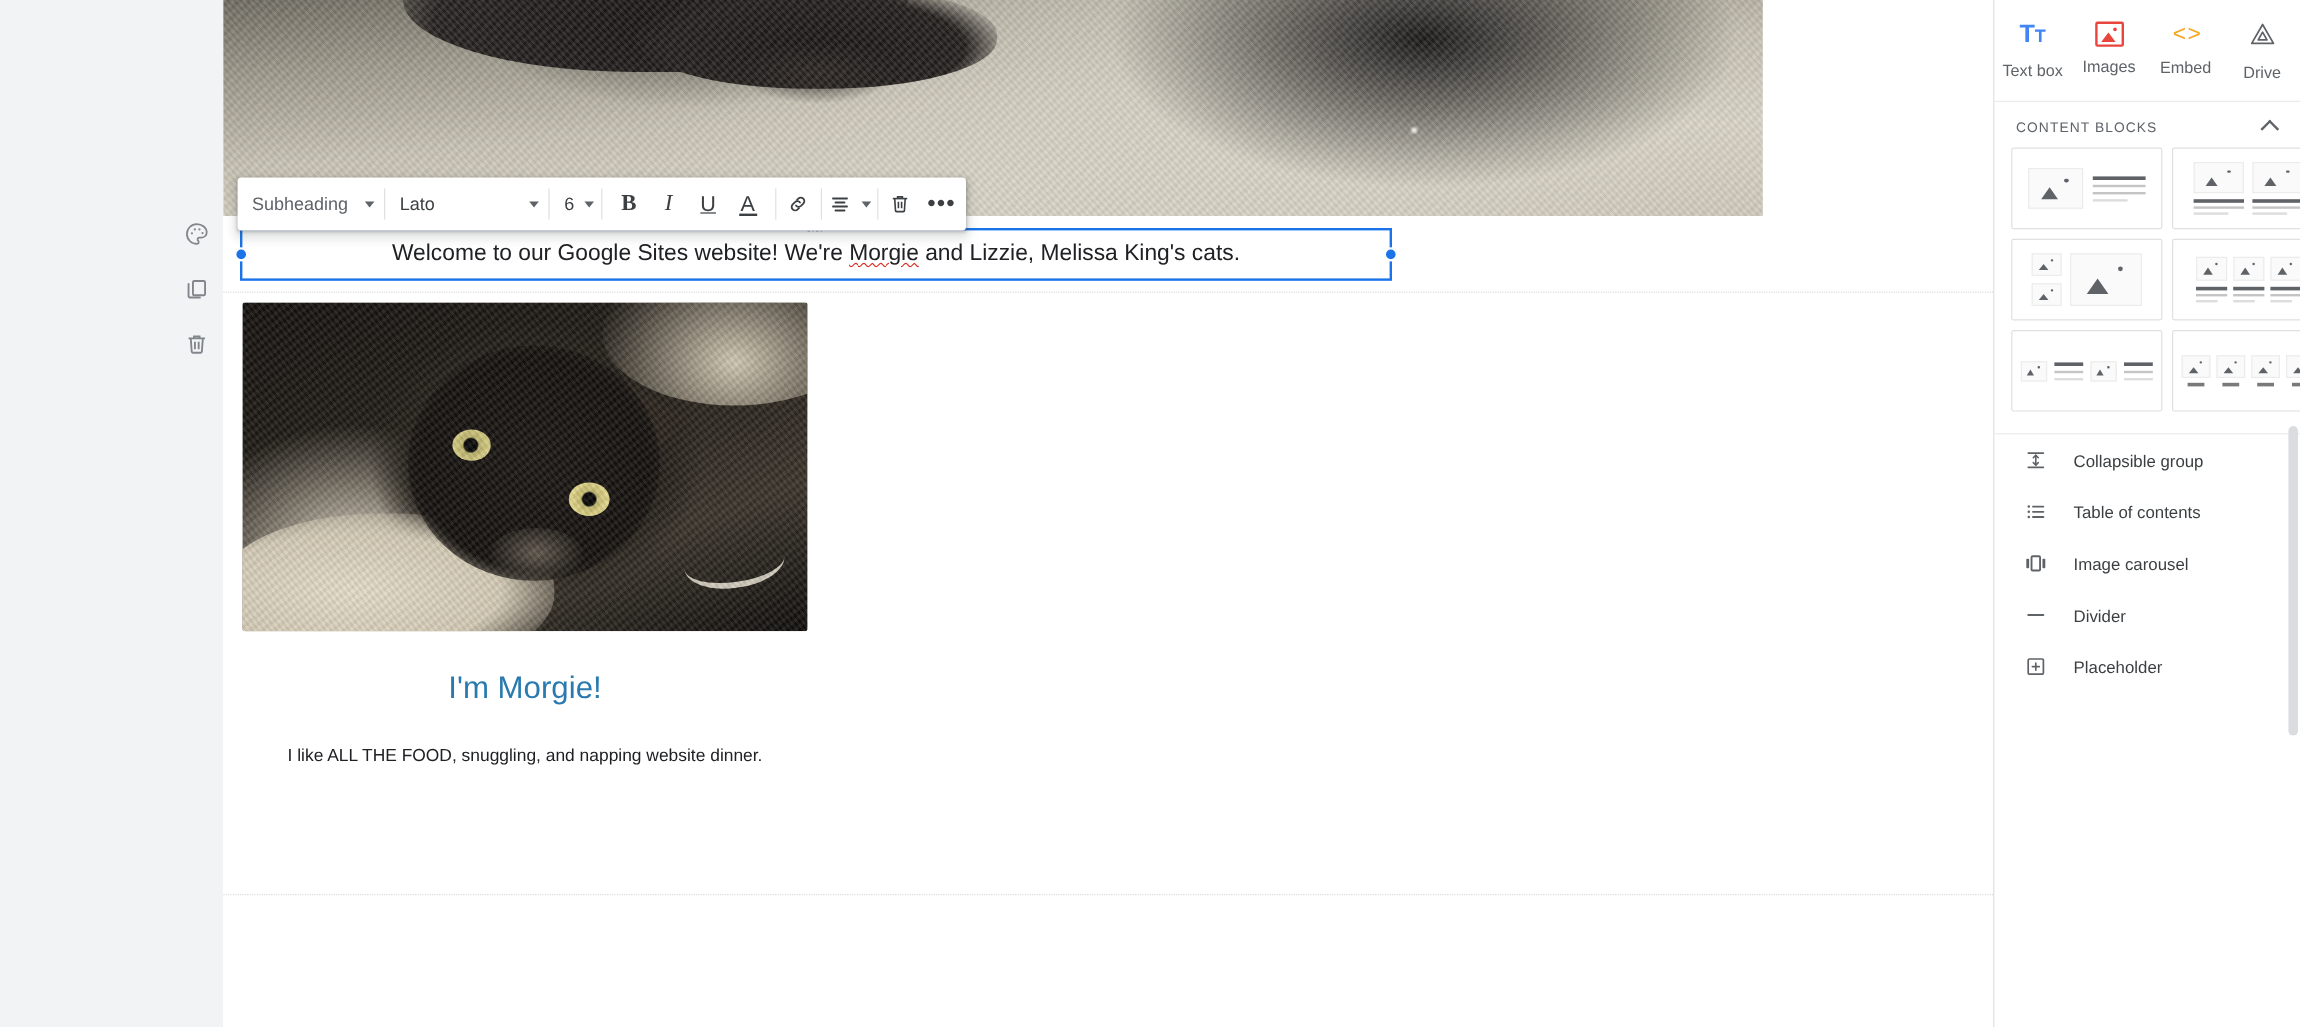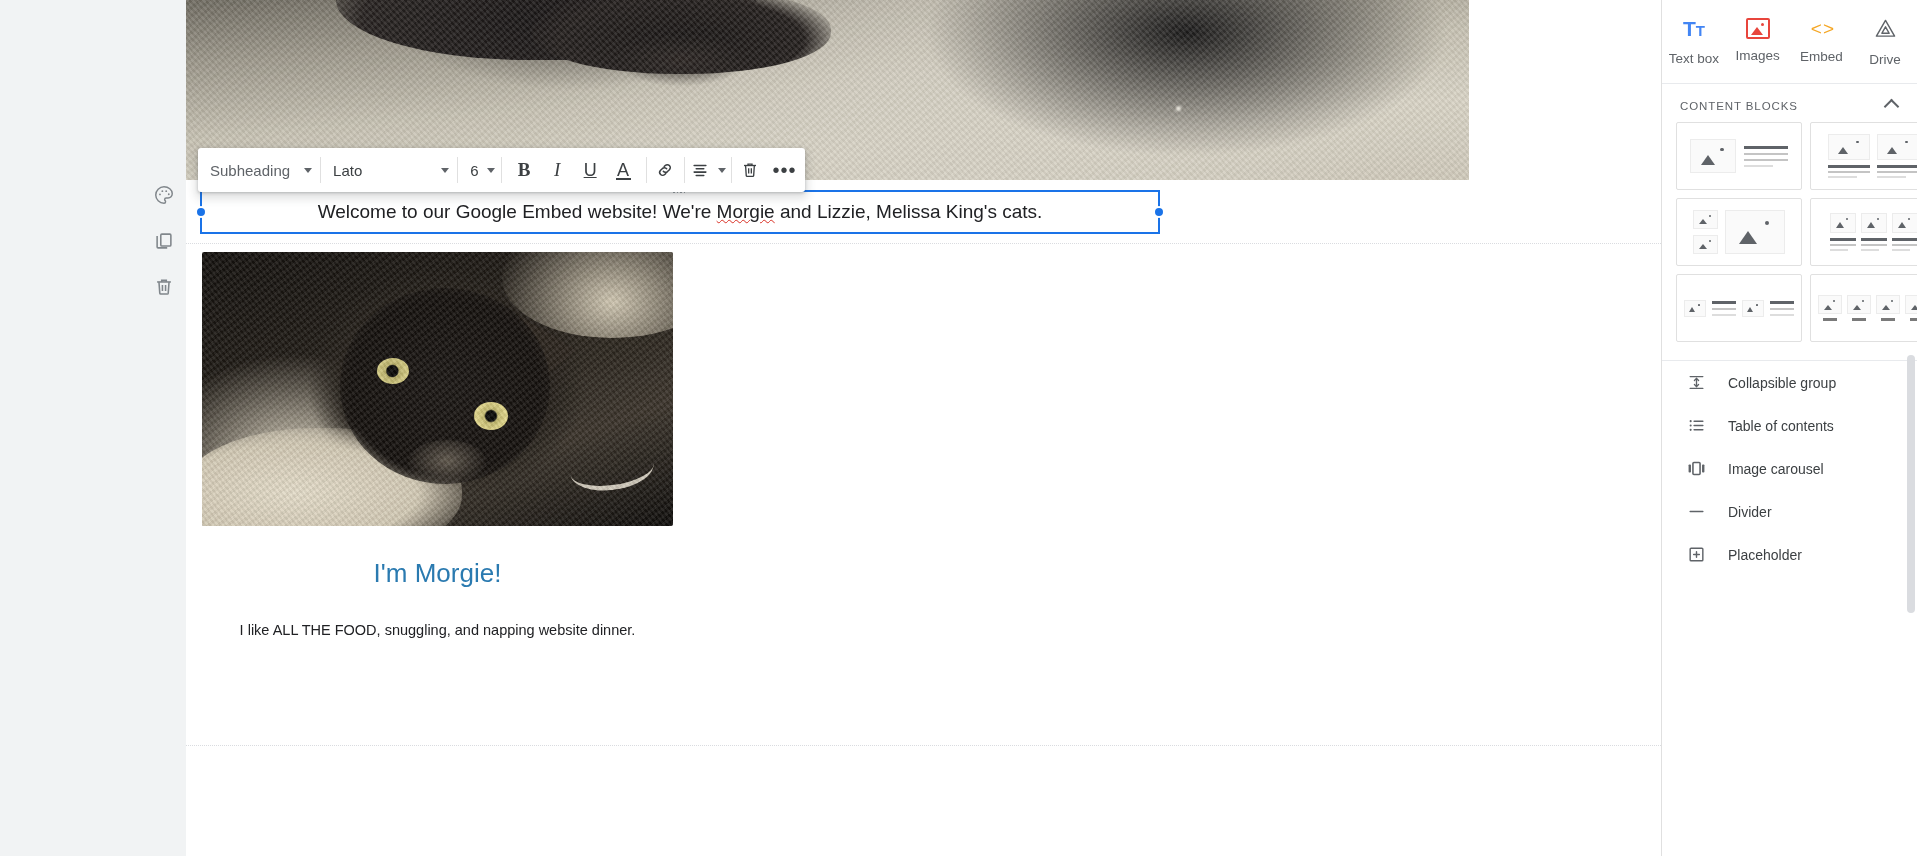--- a/index.html
+++ b/index.html
@@ -451,21 +451,21 @@
             <i></i>
             <i></i>
             <i></i>
             <i></i>
             <i></i>
             <i></i>
             <i></i>
         </div>
         <div class="handle left"></div>
         <div class="handle right"></div>
-        <div class="tb-text"><span>Welcome to our Google Embed website! We're </span><span class="misspell">Morgie</span><span> and Lizzie, Melissa King's cats.</span></div>
+        <div class="tb-text"><span>Welcome to our Google Sites website! We're </span><span class="misspell">Morgie</span><span> and Lizzie, Melissa King's cats.</span></div>
       </div>
     </div>
 
     <div class="row-divider" style="top:243px;"></div>
     <div class="row-divider" style="top:745px;"></div>
 
     <div class="photos">
       <div class="photo-grid">
 
 

